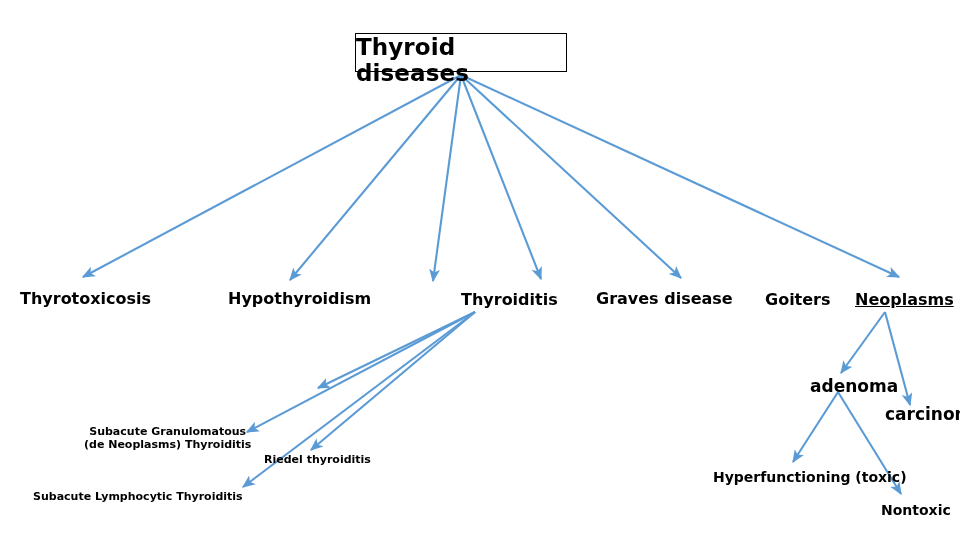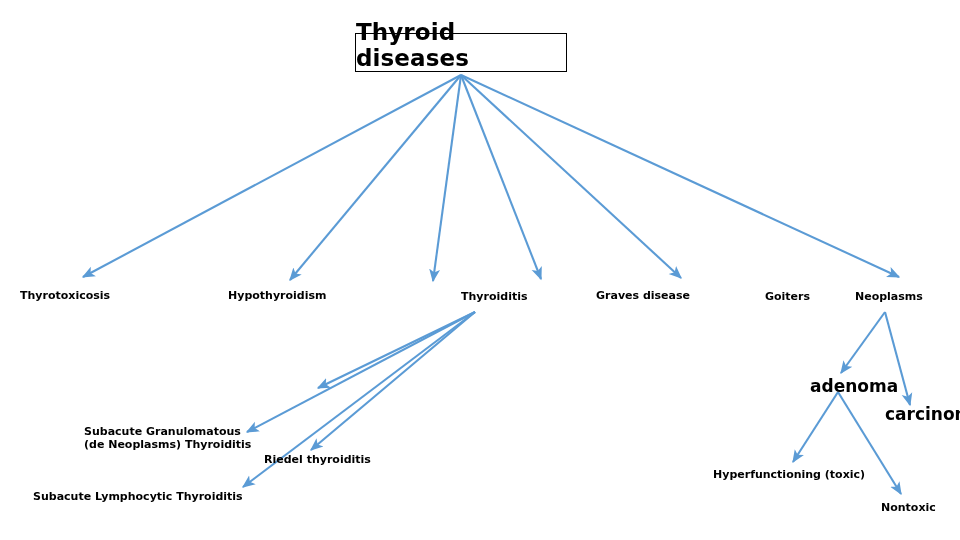--- a/index.html
+++ b/index.html
@@ -33,33 +33,33 @@
   .root-box {
     position: absolute;
     left: 355px;
     top: 33px;
     width: 212px;
     height: 39px;
     border: 1px solid #000000;
     background: #ffffff;
     box-sizing: border-box;
     display: flex;
-    align-items: flex-end;
+    align-items: flex-start;
     justify-content: center;
   }
   .root-label {
     font-size: 23px;
     font-weight: bold;
     color: #000000;
     letter-spacing: 0.1px;
   }
-  .lvl2 { font-size: 11px; }
+  .lvl2 { font-size: 16px; }
   .lvl3 { font-size: 11px; }
-  .lvl3-center { text-align: left; }
-  .lvl4 { font-size: 11px; }
+  .lvl3-center { text-align: center; }
+  .lvl4 { font-size: 14px; }
   .neo-sub { font-size: 17px; }
 </style>
 </head>
 <body>
 
 <div id="canvas">
 
   <svg class="edges" viewBox="0 0 960 540">
     <defs>
       <marker id="arrowhead" markerWidth="7" markerHeight="7" refX="5.6" refY="3" orient="auto" markerUnits="strokeWidth">
@@ -105,21 +105,21 @@
   </div>
 
   <div class="node lvl2" style="left:596px; top:290px;">
     <span>Graves disease</span>
   </div>
 
   <div class="node lvl2" style="left:741px; top:291px;margin-left:24px;">
     <span>Goiters</span>
   </div>
 
-  <div class="node lvl2" style="left:855px; top:291px;">
+  <div class="node lvl2" style="left:855px; top:291px;text-decoration:underline;">
     <span>Neoplasms</span>
   </div>
 
 
   <div class="node lvl3 lvl3-center" style="left:84px; top:426px;">
     <div>Subacute Granulomatous</div>
     <div>(de Neoplasms) Thyroiditis</div>
   </div>
 
   <div class="node lvl3" style="left:264px; top:454px;">

